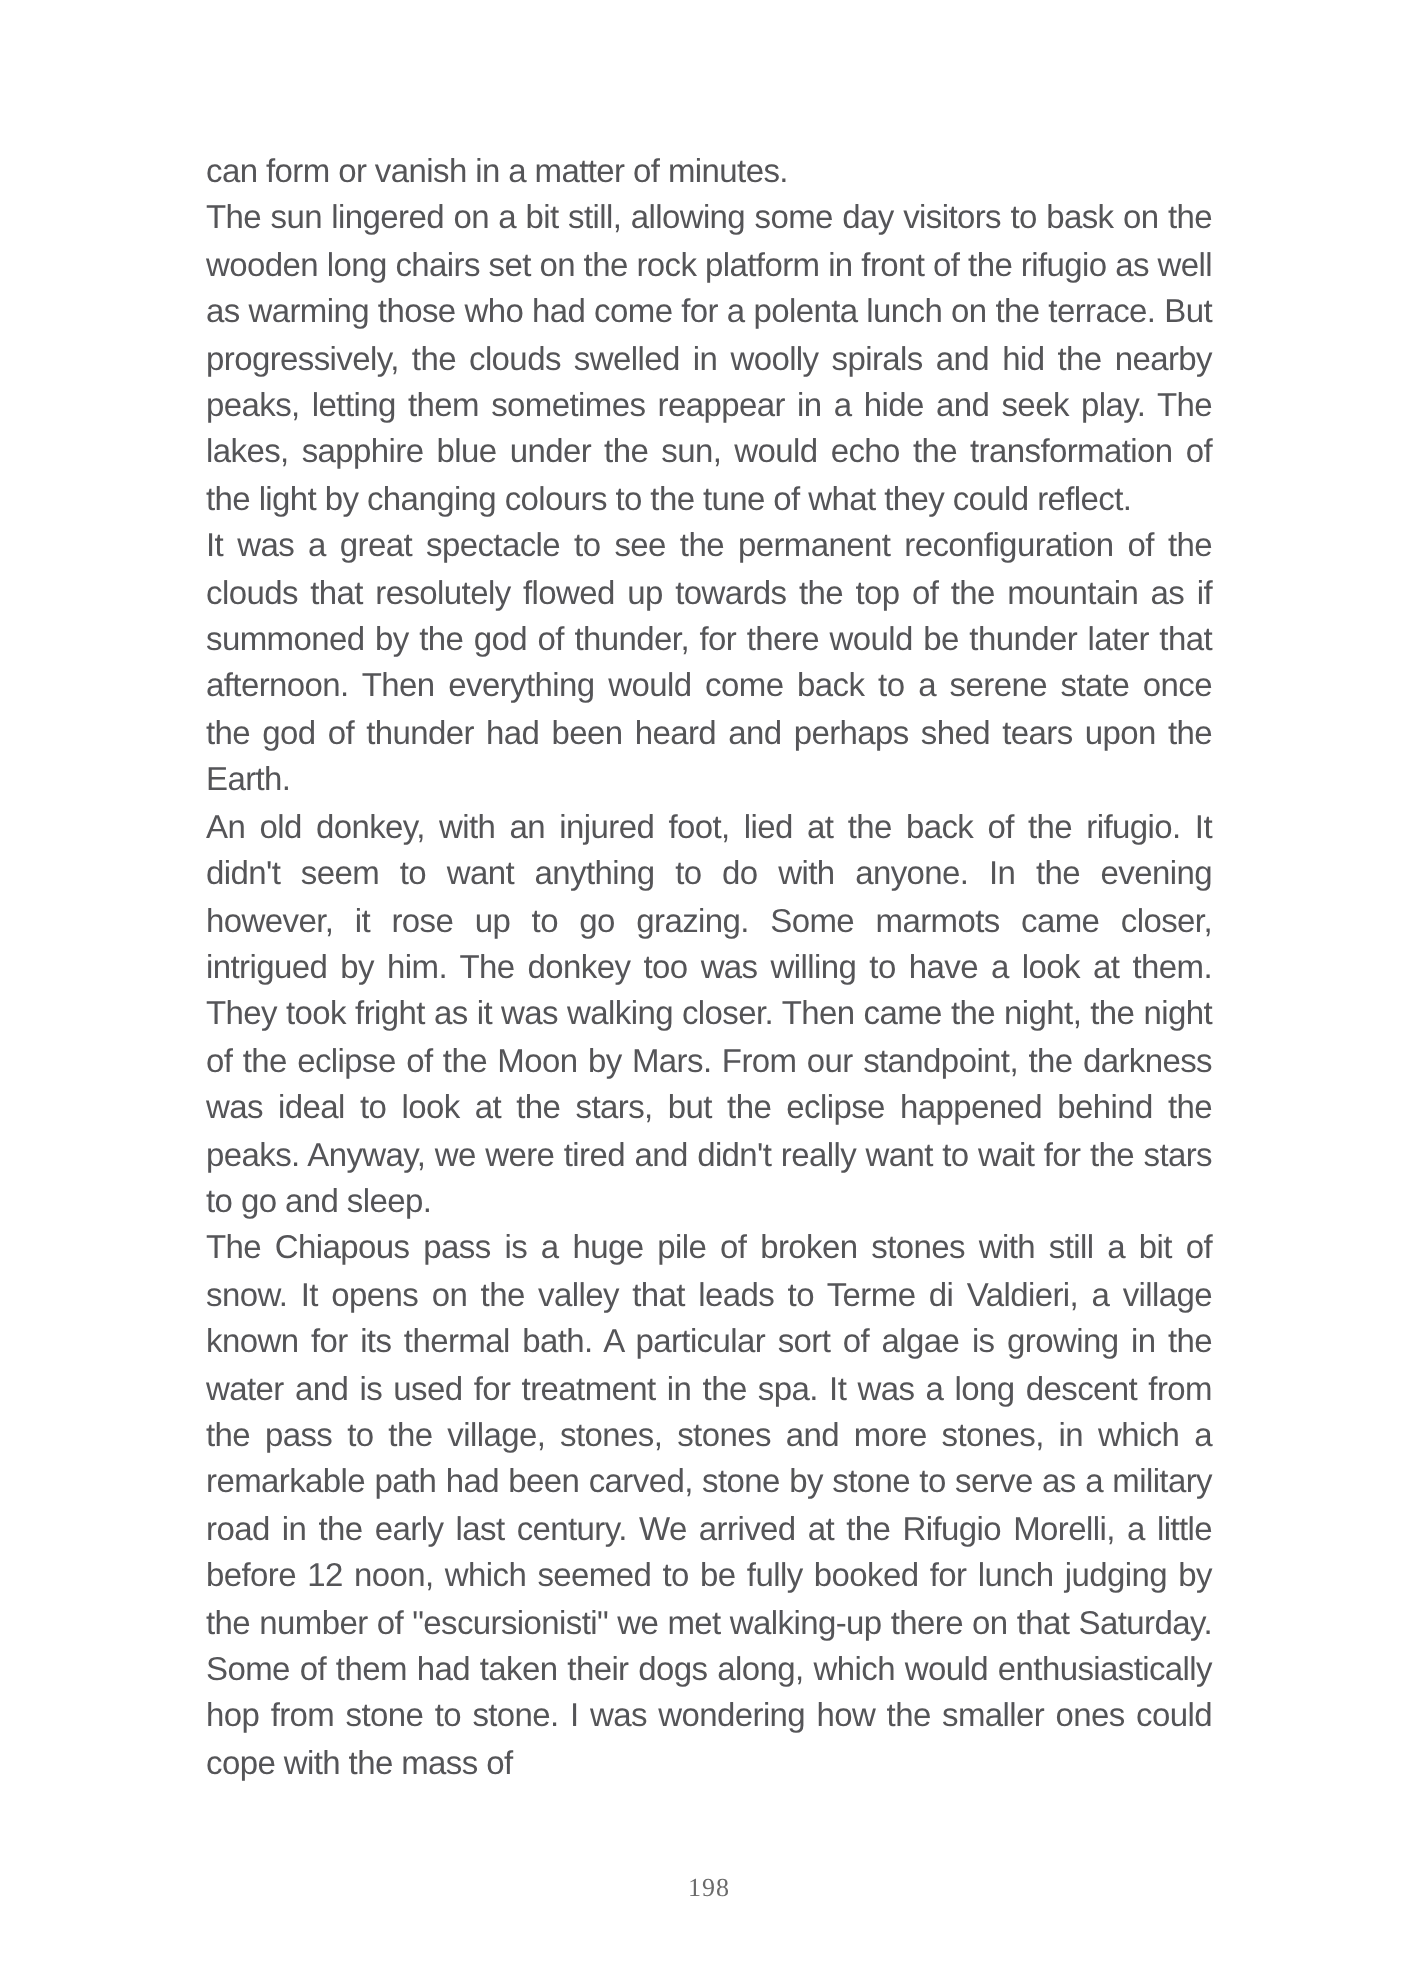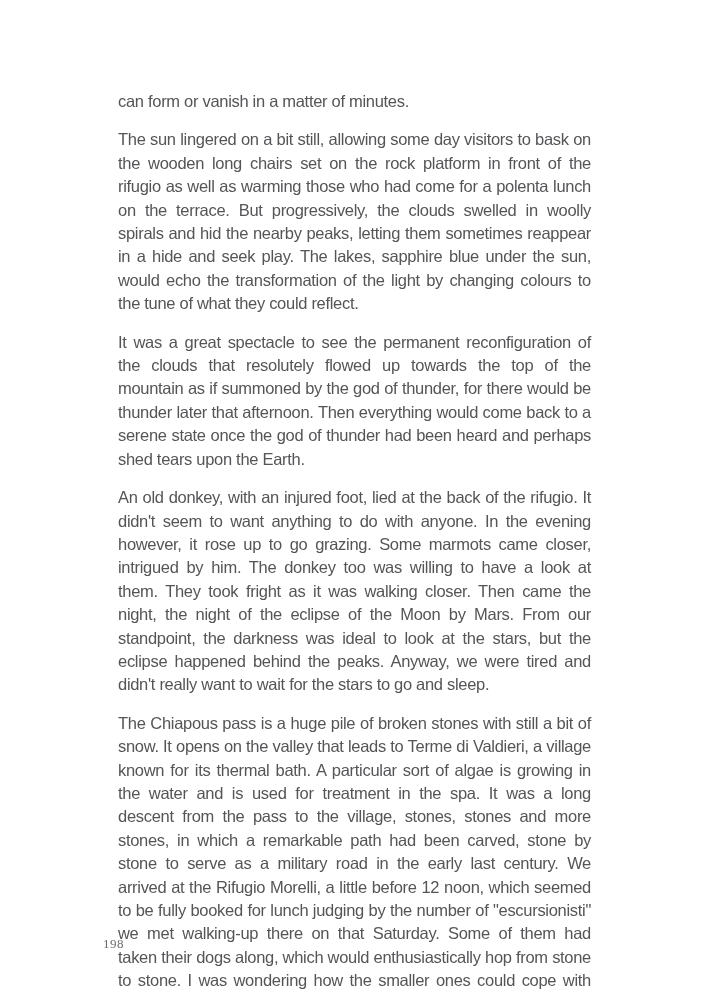--- a/index.html
+++ b/index.html
@@ -20,30 +20,30 @@
     left: 103px;
     top: 75px;
     width: 503px;
     color: #555558;
     font-size: 16.5px;
     line-height: 23.4px;
     letter-spacing: -0.3px;
     text-align: justify;
   }
   .text-block p {
-    margin: 15px;
+    margin: 0;
     padding: 0;
     text-align: justify;
   }
   .page-number {
     position: absolute;
     left: 103px;
     top: 936px;
     width: 503px;
-    text-align: left;
+    text-align: center;
     font-family: "Liberation Serif", serif;
     font-size: 13px;
     color: #6b6b6b;
     letter-spacing: 0.5px;
   }
 </style>
 </head>
 <body>
 
 <div class="page">

